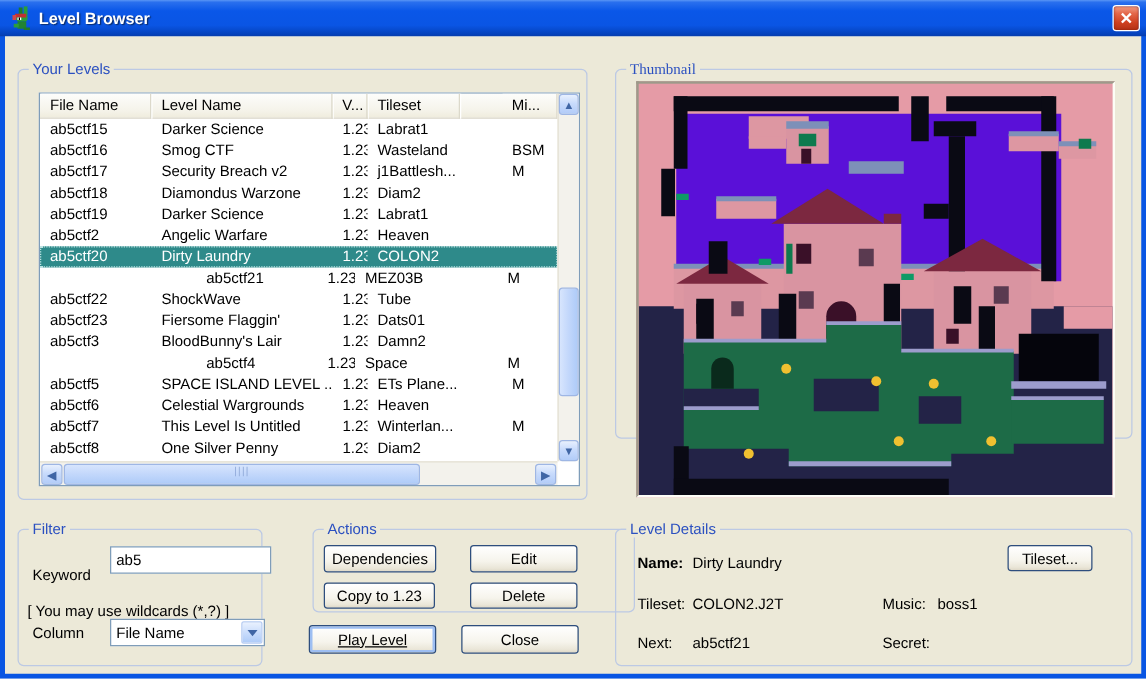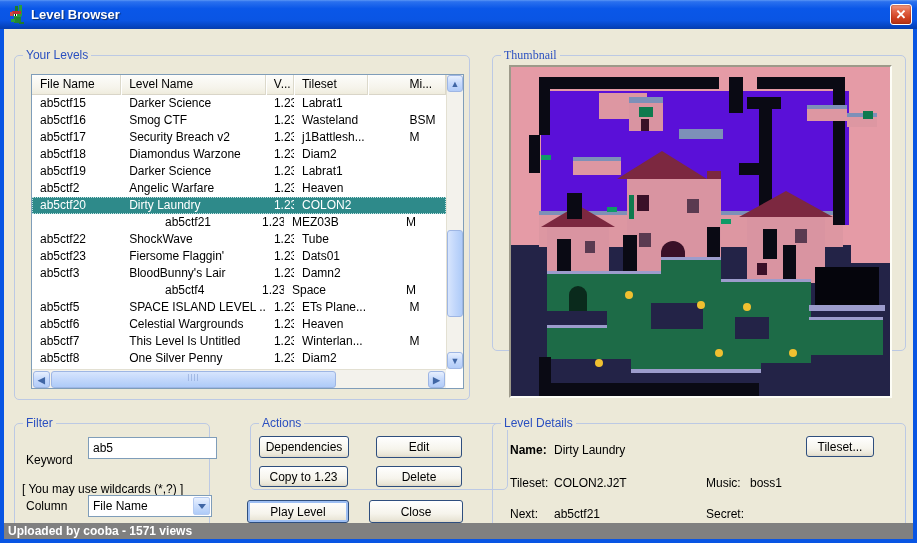--- a/index.html
+++ b/index.html
@@ -376,33 +376,32 @@
     </div>
 
     <div class="groupbox" style="left:246px; top:394px; width:258px; height:67px;">
       <span class="legend">Actions</span>
       <div class="xp-btn" style="left:8px; top:12px; width:90px; height:22px;">Dependencies</div>
       <div class="xp-btn" style="left:125px; top:12px; width:86px; height:22px;">Edit</div>
       <div class="xp-btn" style="left:8px; top:42px; width:89px; height:21px;">Copy to 1.23</div>
       <div class="xp-btn" style="left:125px; top:42px; width:86px; height:21px;">Delete</div>
     </div>
 
-    <div class="xp-btn default" style="left:243px; top:471px; width:102px; height:23px;">Play Level</div>
+    <div class="xp-btn default" style="left:243px; top:471px; width:102px; height:23px;text-decoration:underline;">Play Level</div>
     <div class="xp-btn" style="left:365px; top:471px; width:94px; height:23px;">Close</div>
 
     <div class="groupbox" style="left:488px; top:394px; width:414px; height:110px;">
       <span class="legend">Level Details</span>
       <span class="label" style="left:17px; top:19px;font-weight:bold;">Name:</span>
       <span class="value" style="left:61px; top:19px;">Dirty Laundry</span>
       <div class="xp-btn" style="left:313px; top:12px; width:68px; height:21px;">Tileset...</div>
       <span class="label" style="left:17px; top:52px;">Tileset:</span>
       <span class="value" style="left:61px; top:52px;">COLON2.J2T</span>
       <span class="label" style="left:213px; top:52px;">Music:</span>
       <span class="value" style="left:257px; top:52px;">boss1</span>
       <span class="label" style="left:17px; top:83px;">Next:</span>
       <span class="value" style="left:61px; top:83px;">ab5ctf21</span>
       <span class="label" style="left:213px; top:83px;">Secret:</span>
       <span class="value" style="left:263px; top:83px;"></span>
     </div>
 
-    <div class="statusbar">Uploaded by cooba - 1571 views</div>
   </div>
 </div>
 
 </body></html>

